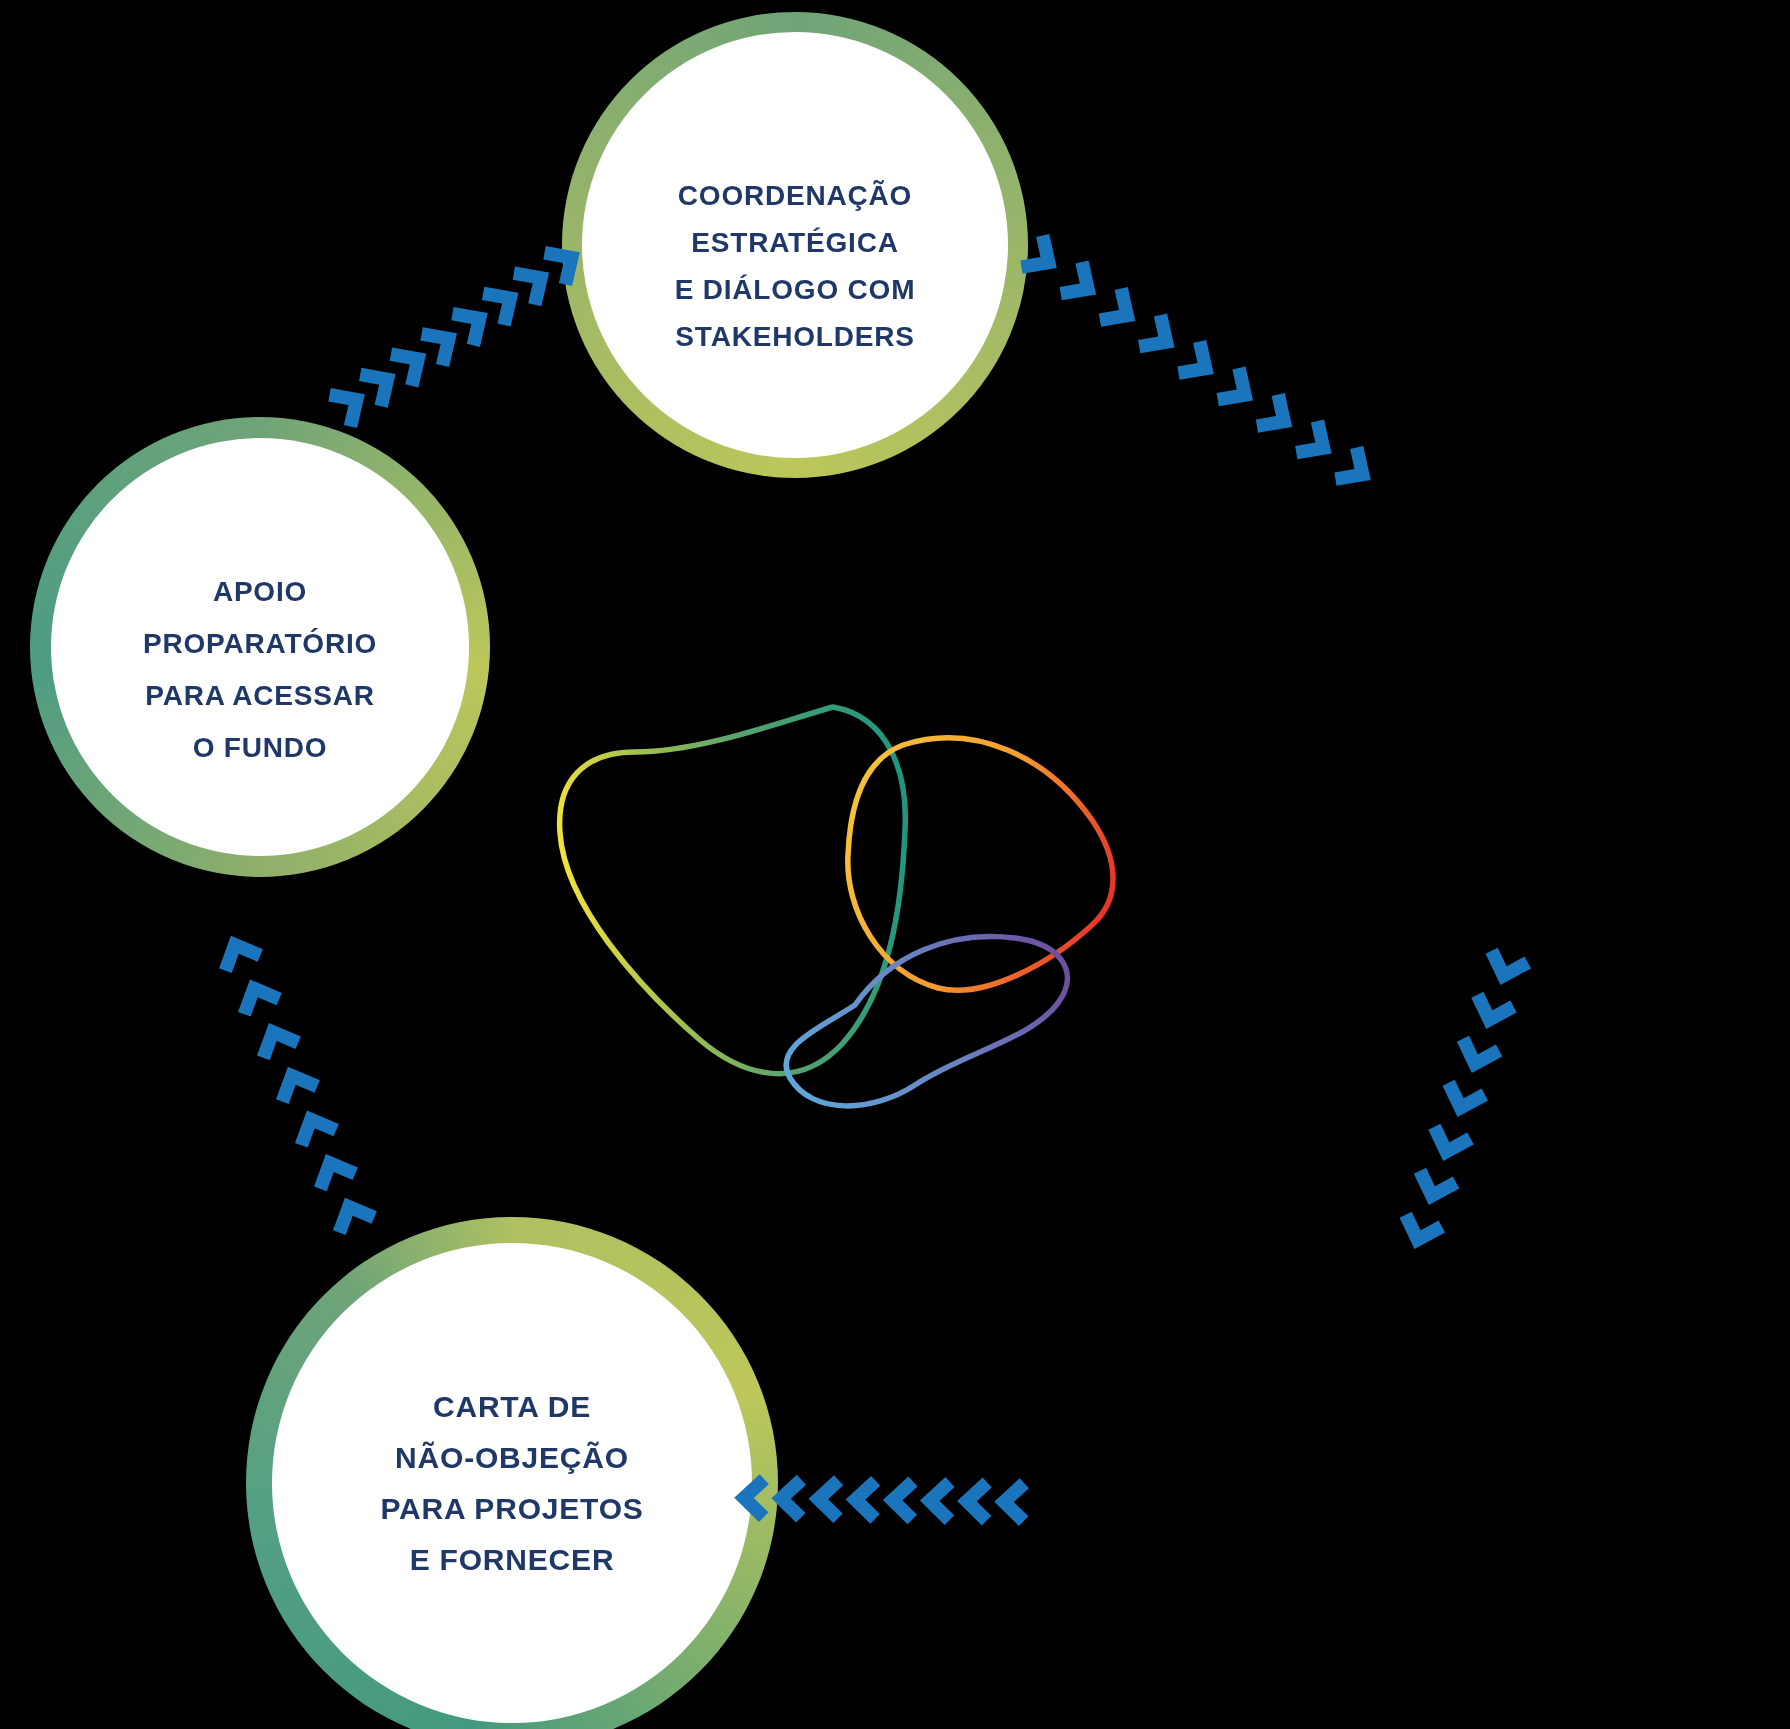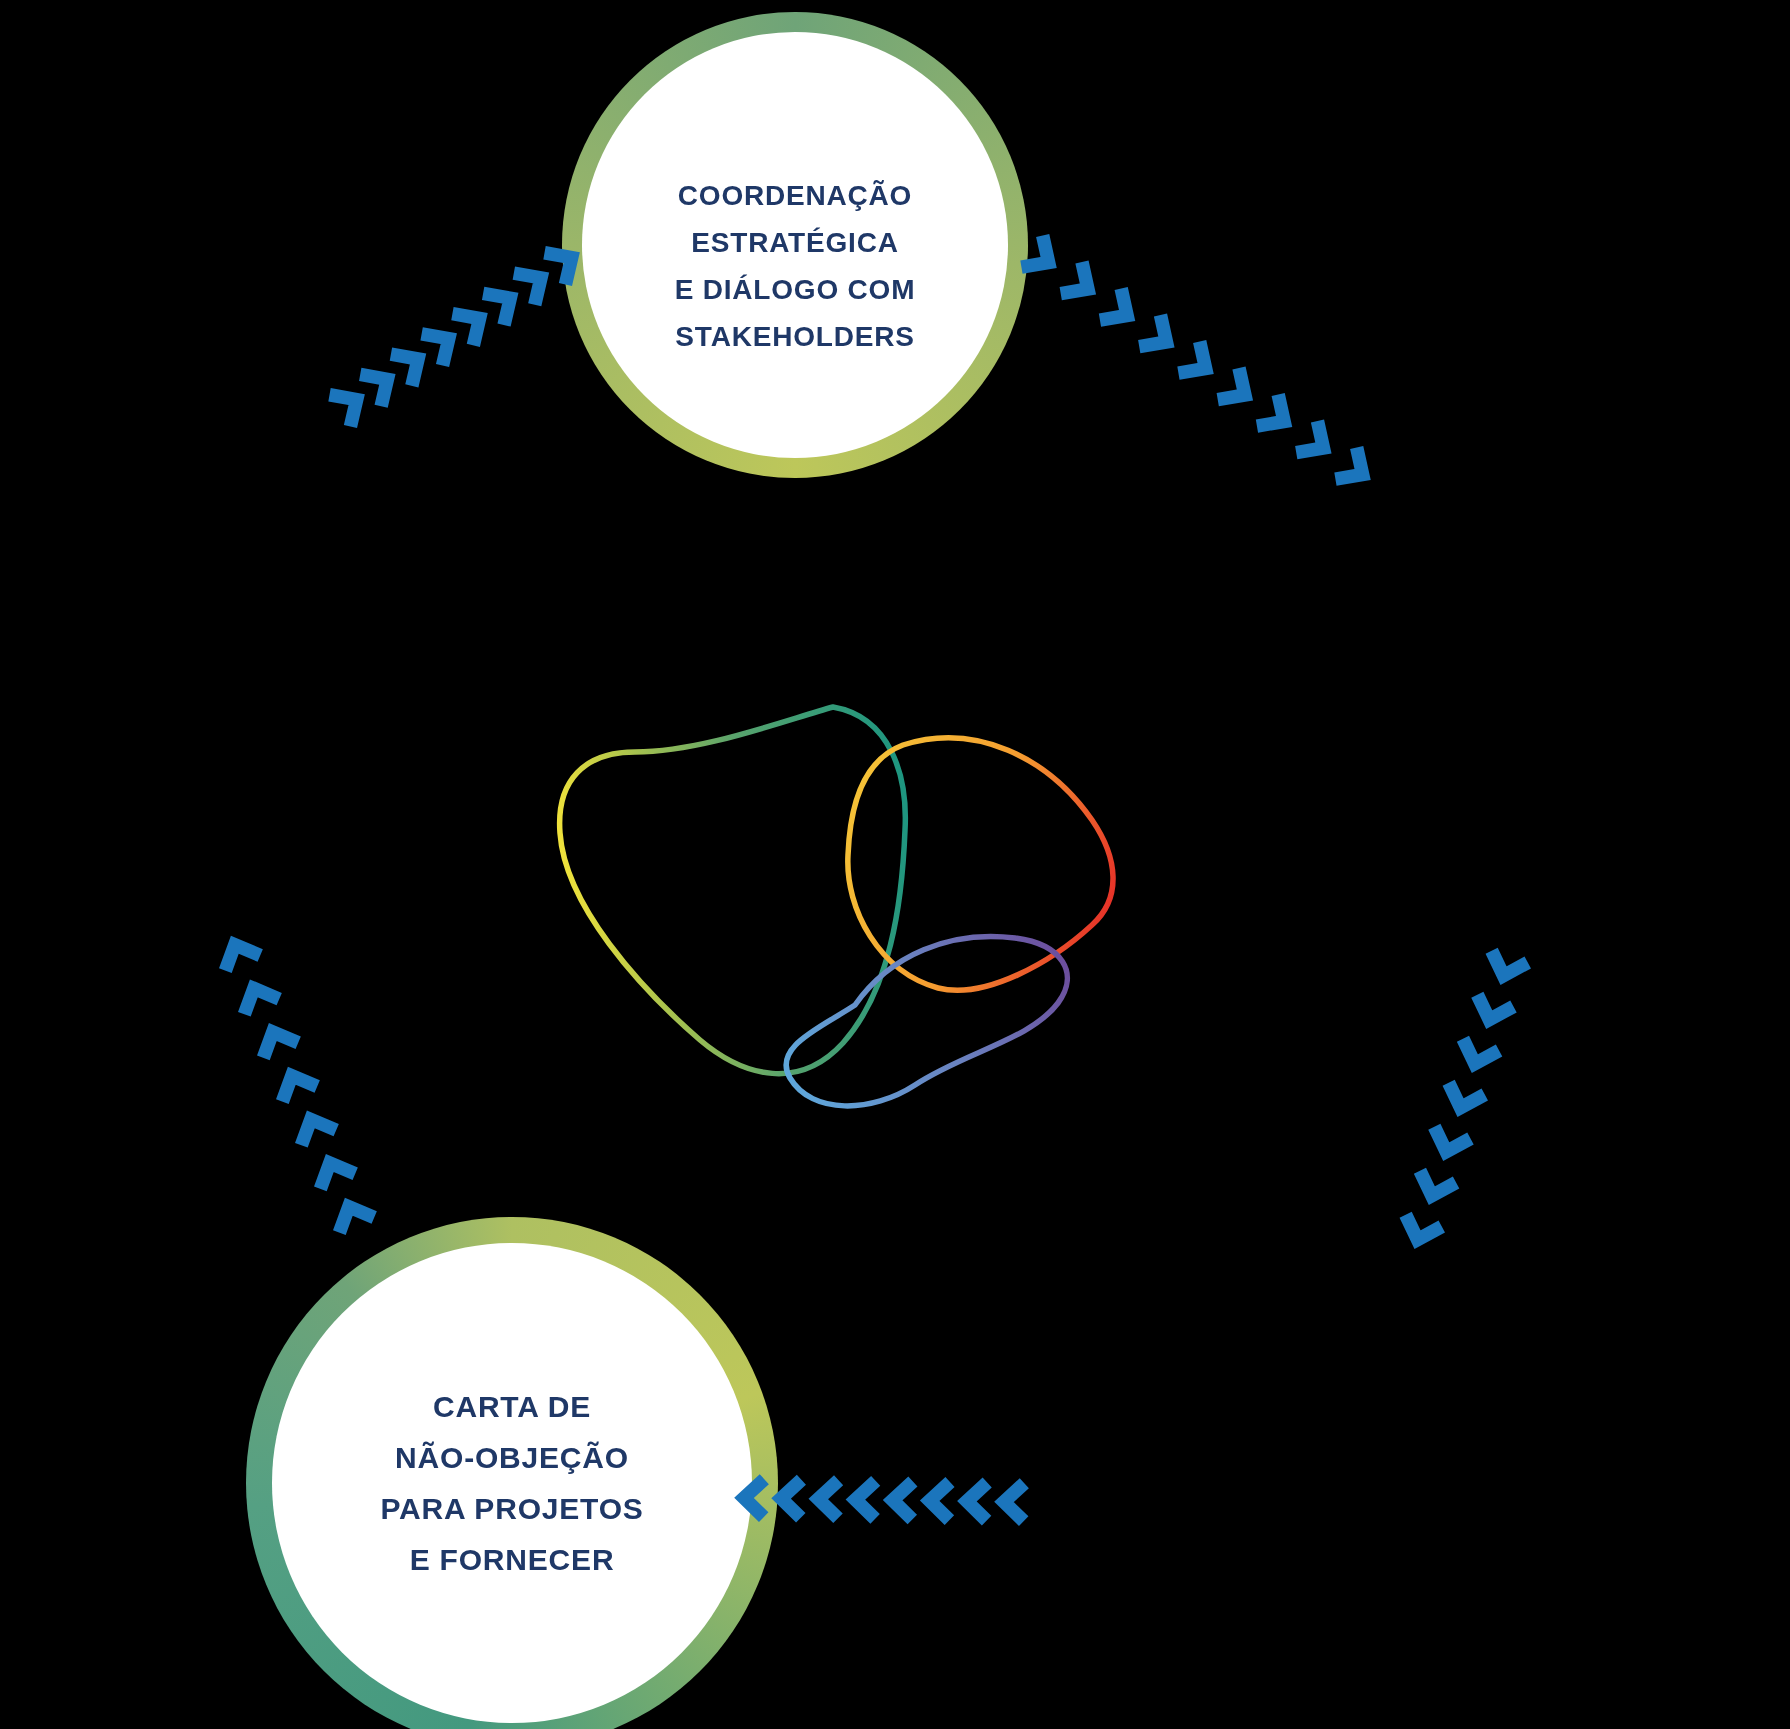--- a/index.html
+++ b/index.html
@@ -103,20 +103,28 @@
 
   <div class="node" id="node-bottom-left">
     <div class="label" style="--text-color: #1F3867;">
       <div>CARTA DE</div>
       <div>NÃO-OBJEÇÃO</div>
       <div>PARA PROJETOS</div>
       <div>E FORNECER</div>
     </div>
   </div>
 
+  <div class="node" id="node-left">
+    <div class="label" style="--text-color: #1F3867;">
+      <div>APOIO</div>
+      <div>PROPARATÓRIO</div>
+      <div>PARA ACESSAR</div>
+      <div>O FUNDO</div>
+    </div>
+  </div>
 
   <svg class="overlay" width="1790" height="1729" viewBox="0 0 1790 1729">
     <defs>
       <linearGradient id="gradLoopA" gradientUnits="userSpaceOnUse" x1="905" y1="800" x2="558" y2="850">
         <stop offset="0" stop-color="#1E9680"></stop>
         <stop offset="0.45" stop-color="#58A36D"></stop>
         <stop offset="0.75" stop-color="#A8C24E"></stop>
         <stop offset="1" stop-color="#F2E33B"></stop>
       </linearGradient>
       <linearGradient id="gradLoopB" gradientUnits="userSpaceOnUse" x1="848" y1="800" x2="1115" y2="900">

